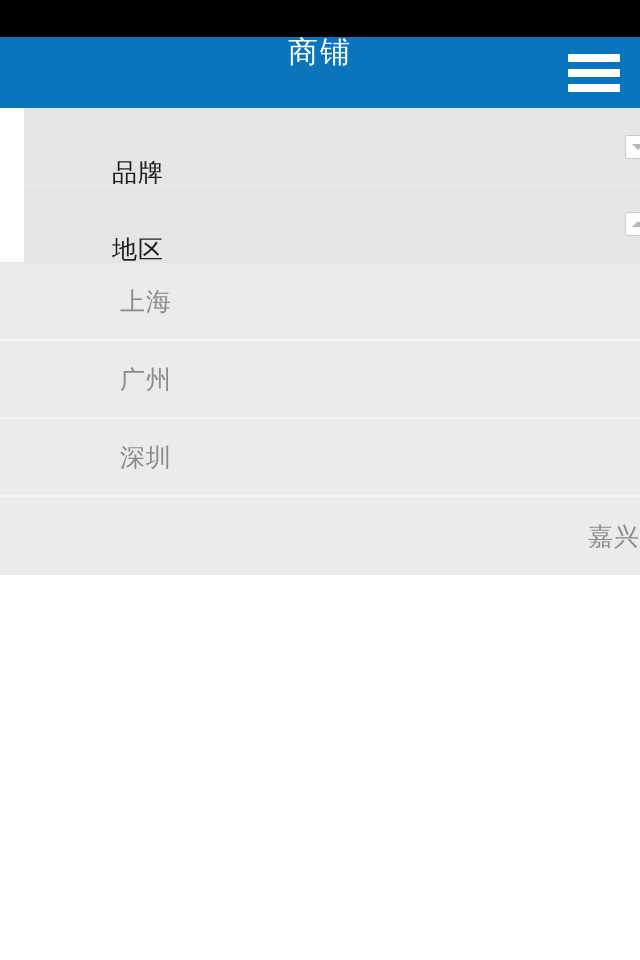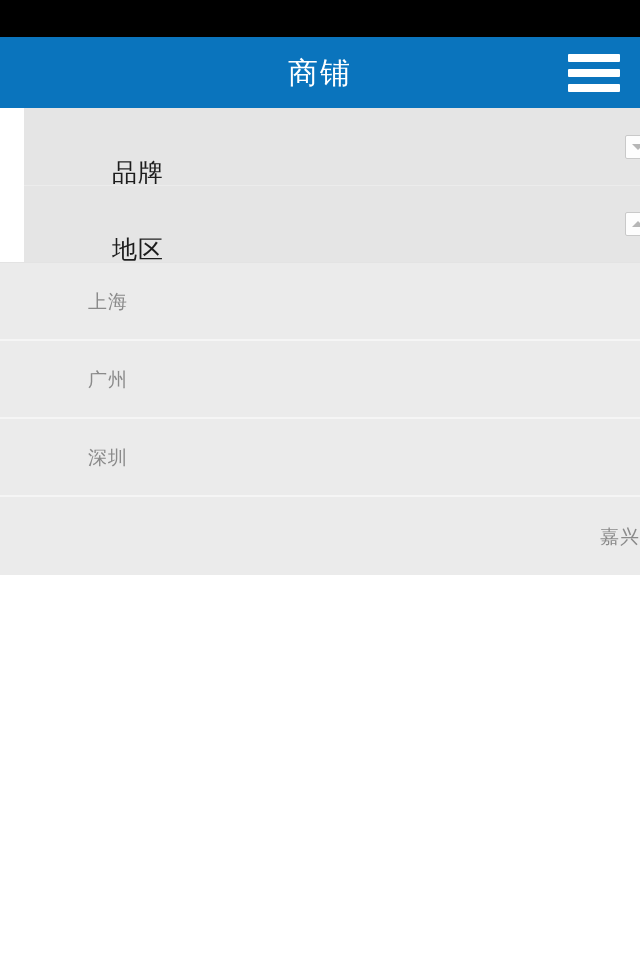--- a/index.html
+++ b/index.html
@@ -27,21 +27,20 @@
     background: #000000;
   }
 
   
   .app-bar {
     position: relative;
     height: 71px;
     width: 100%;
     background: #0a74bd;
     display: flex;
-    align-items: center;
     justify-content: center;
   }
   .app-bar-title {
     color: #ffffff;
     font-size: 30px;
     font-weight: 400;
     letter-spacing: 2px;
     line-height: 1;
     user-select: none;
   }
@@ -135,22 +134,22 @@
     background: #ebebeb;
     border-bottom: 2px solid #f5f5f5;
     box-sizing: border-box;
     cursor: pointer;
   }
   .sublist-item:last-child {
     border-bottom: none;
     justify-content: flex-end;
   }
   .sublist-label {
-    margin-left: 88px;
-    font-size: 19px;
+    margin-left: 120px;
+    font-size: 25px;
     color: #8a8a8a;
     letter-spacing: 1px;
     line-height: 1;
     user-select: none;
   }
 
   
   .page-body {
     flex: 1;
     background: #ffffff;

